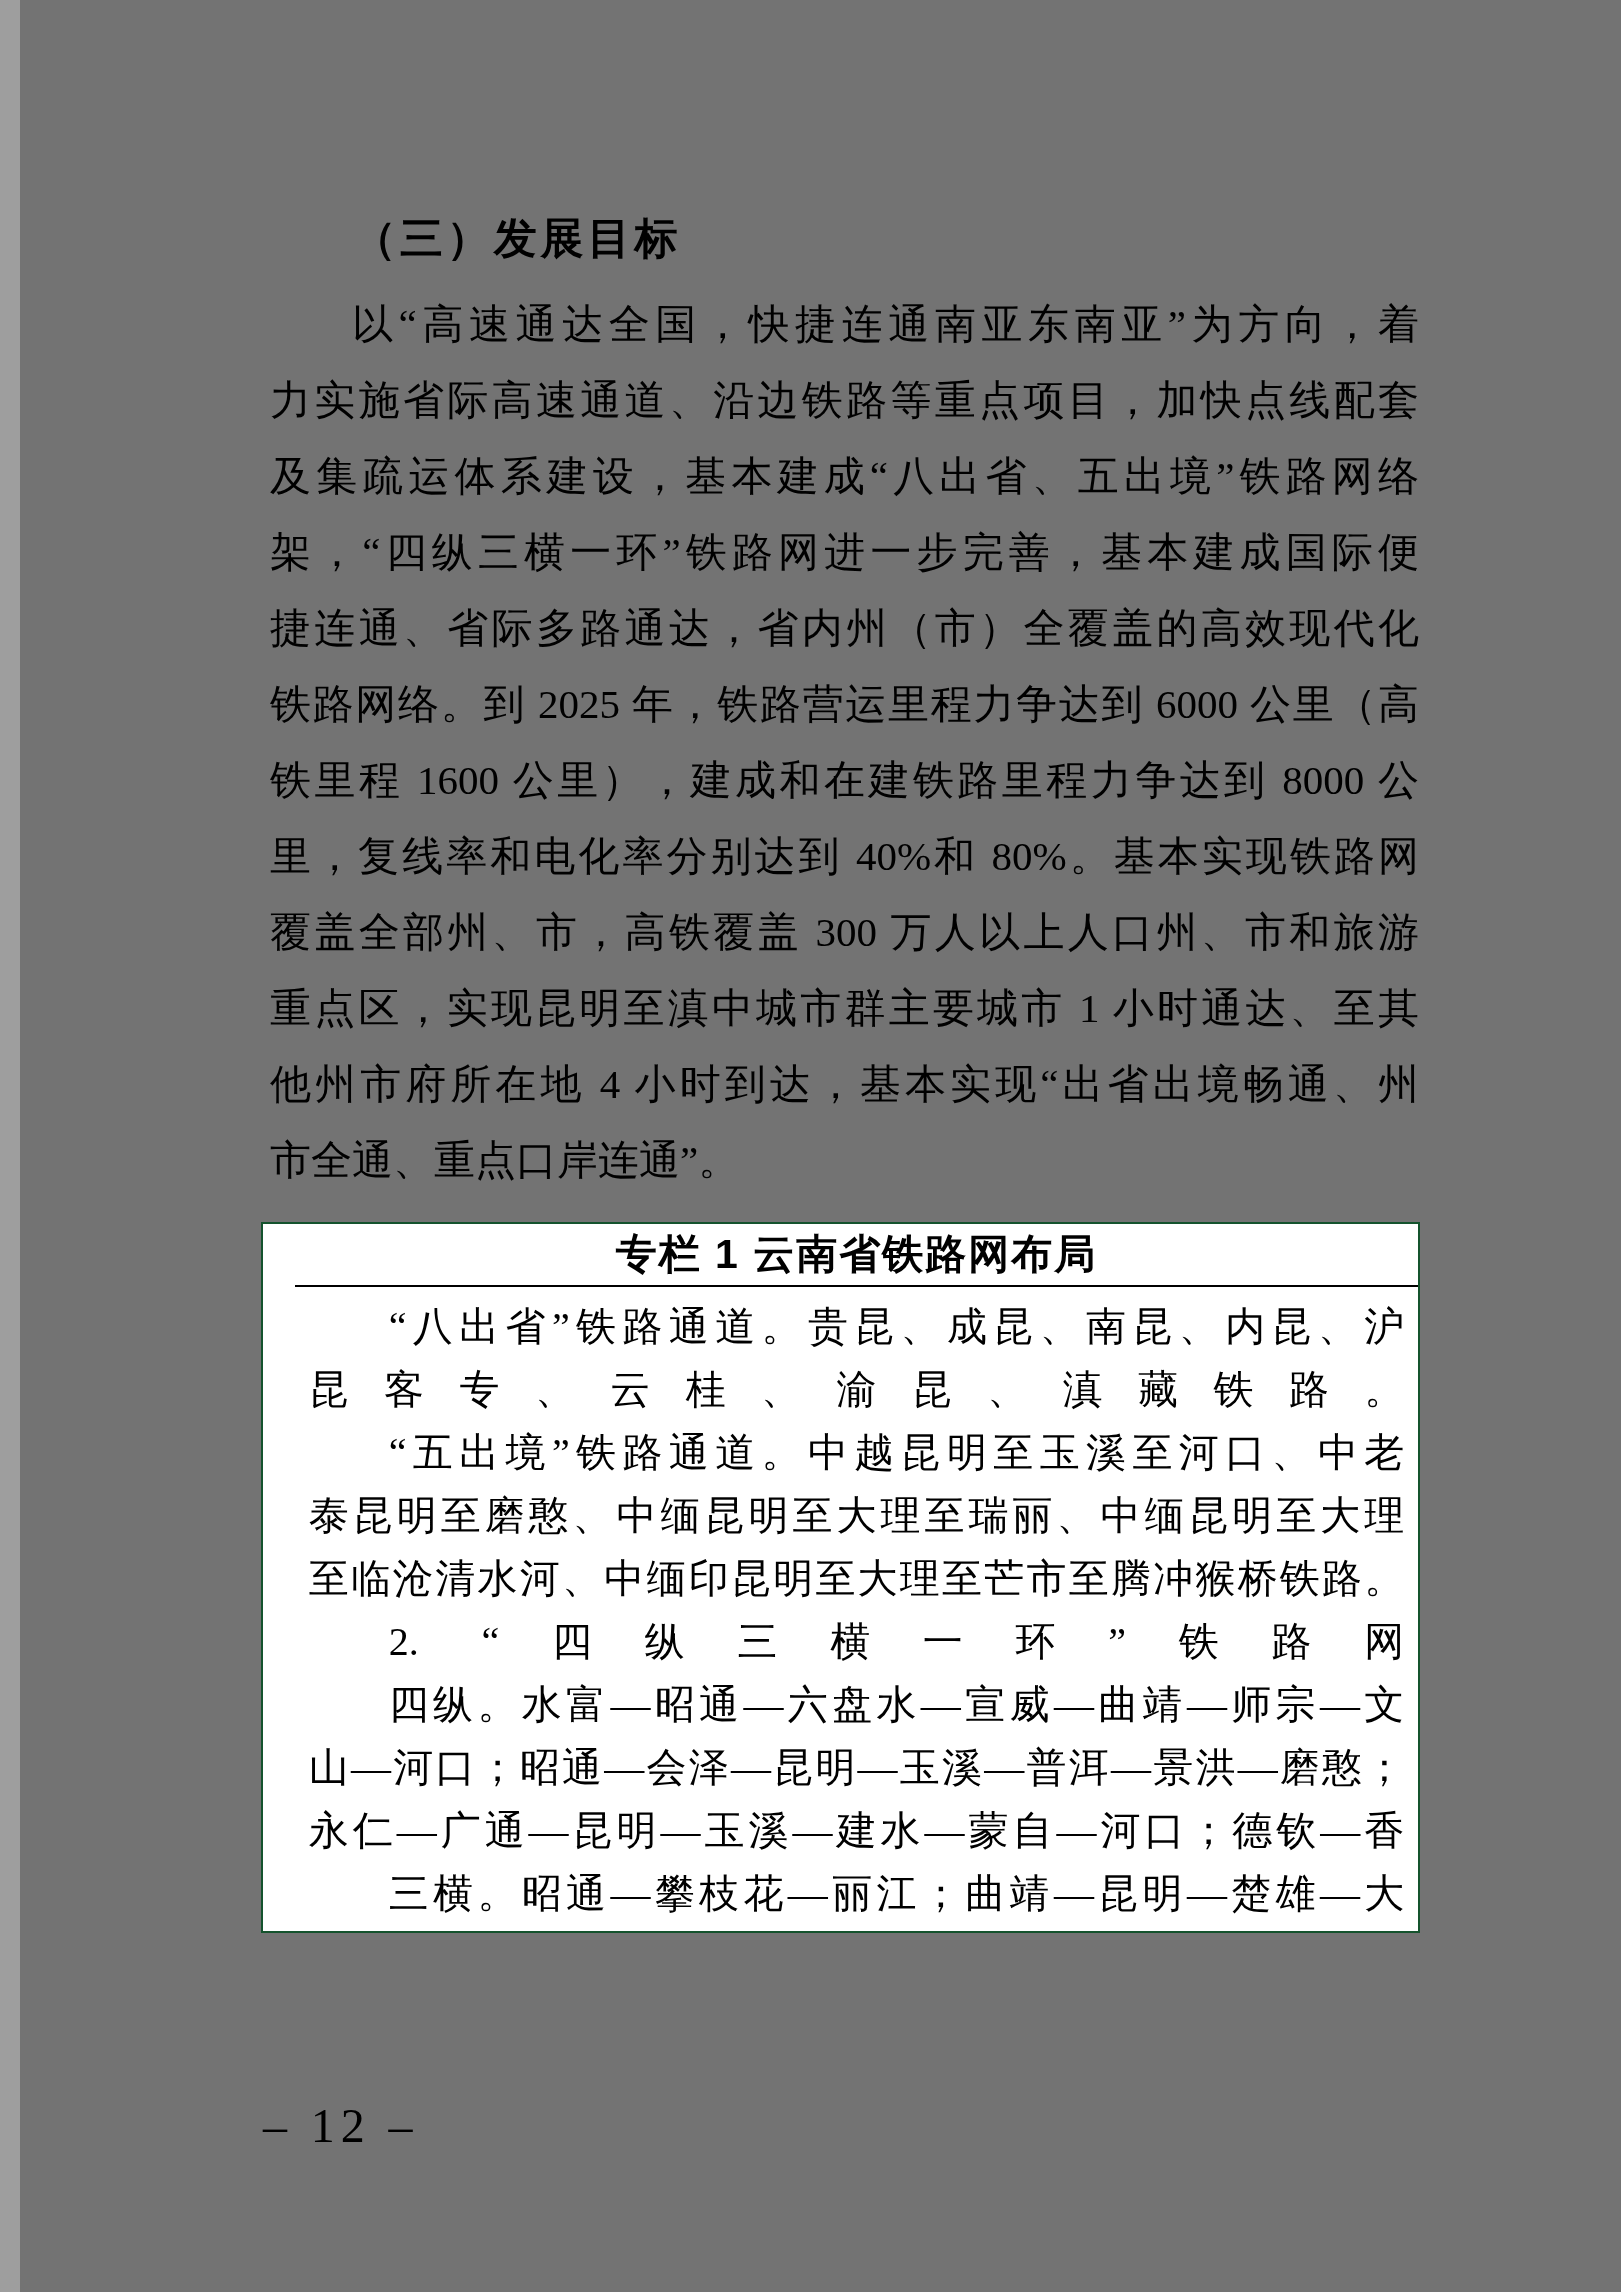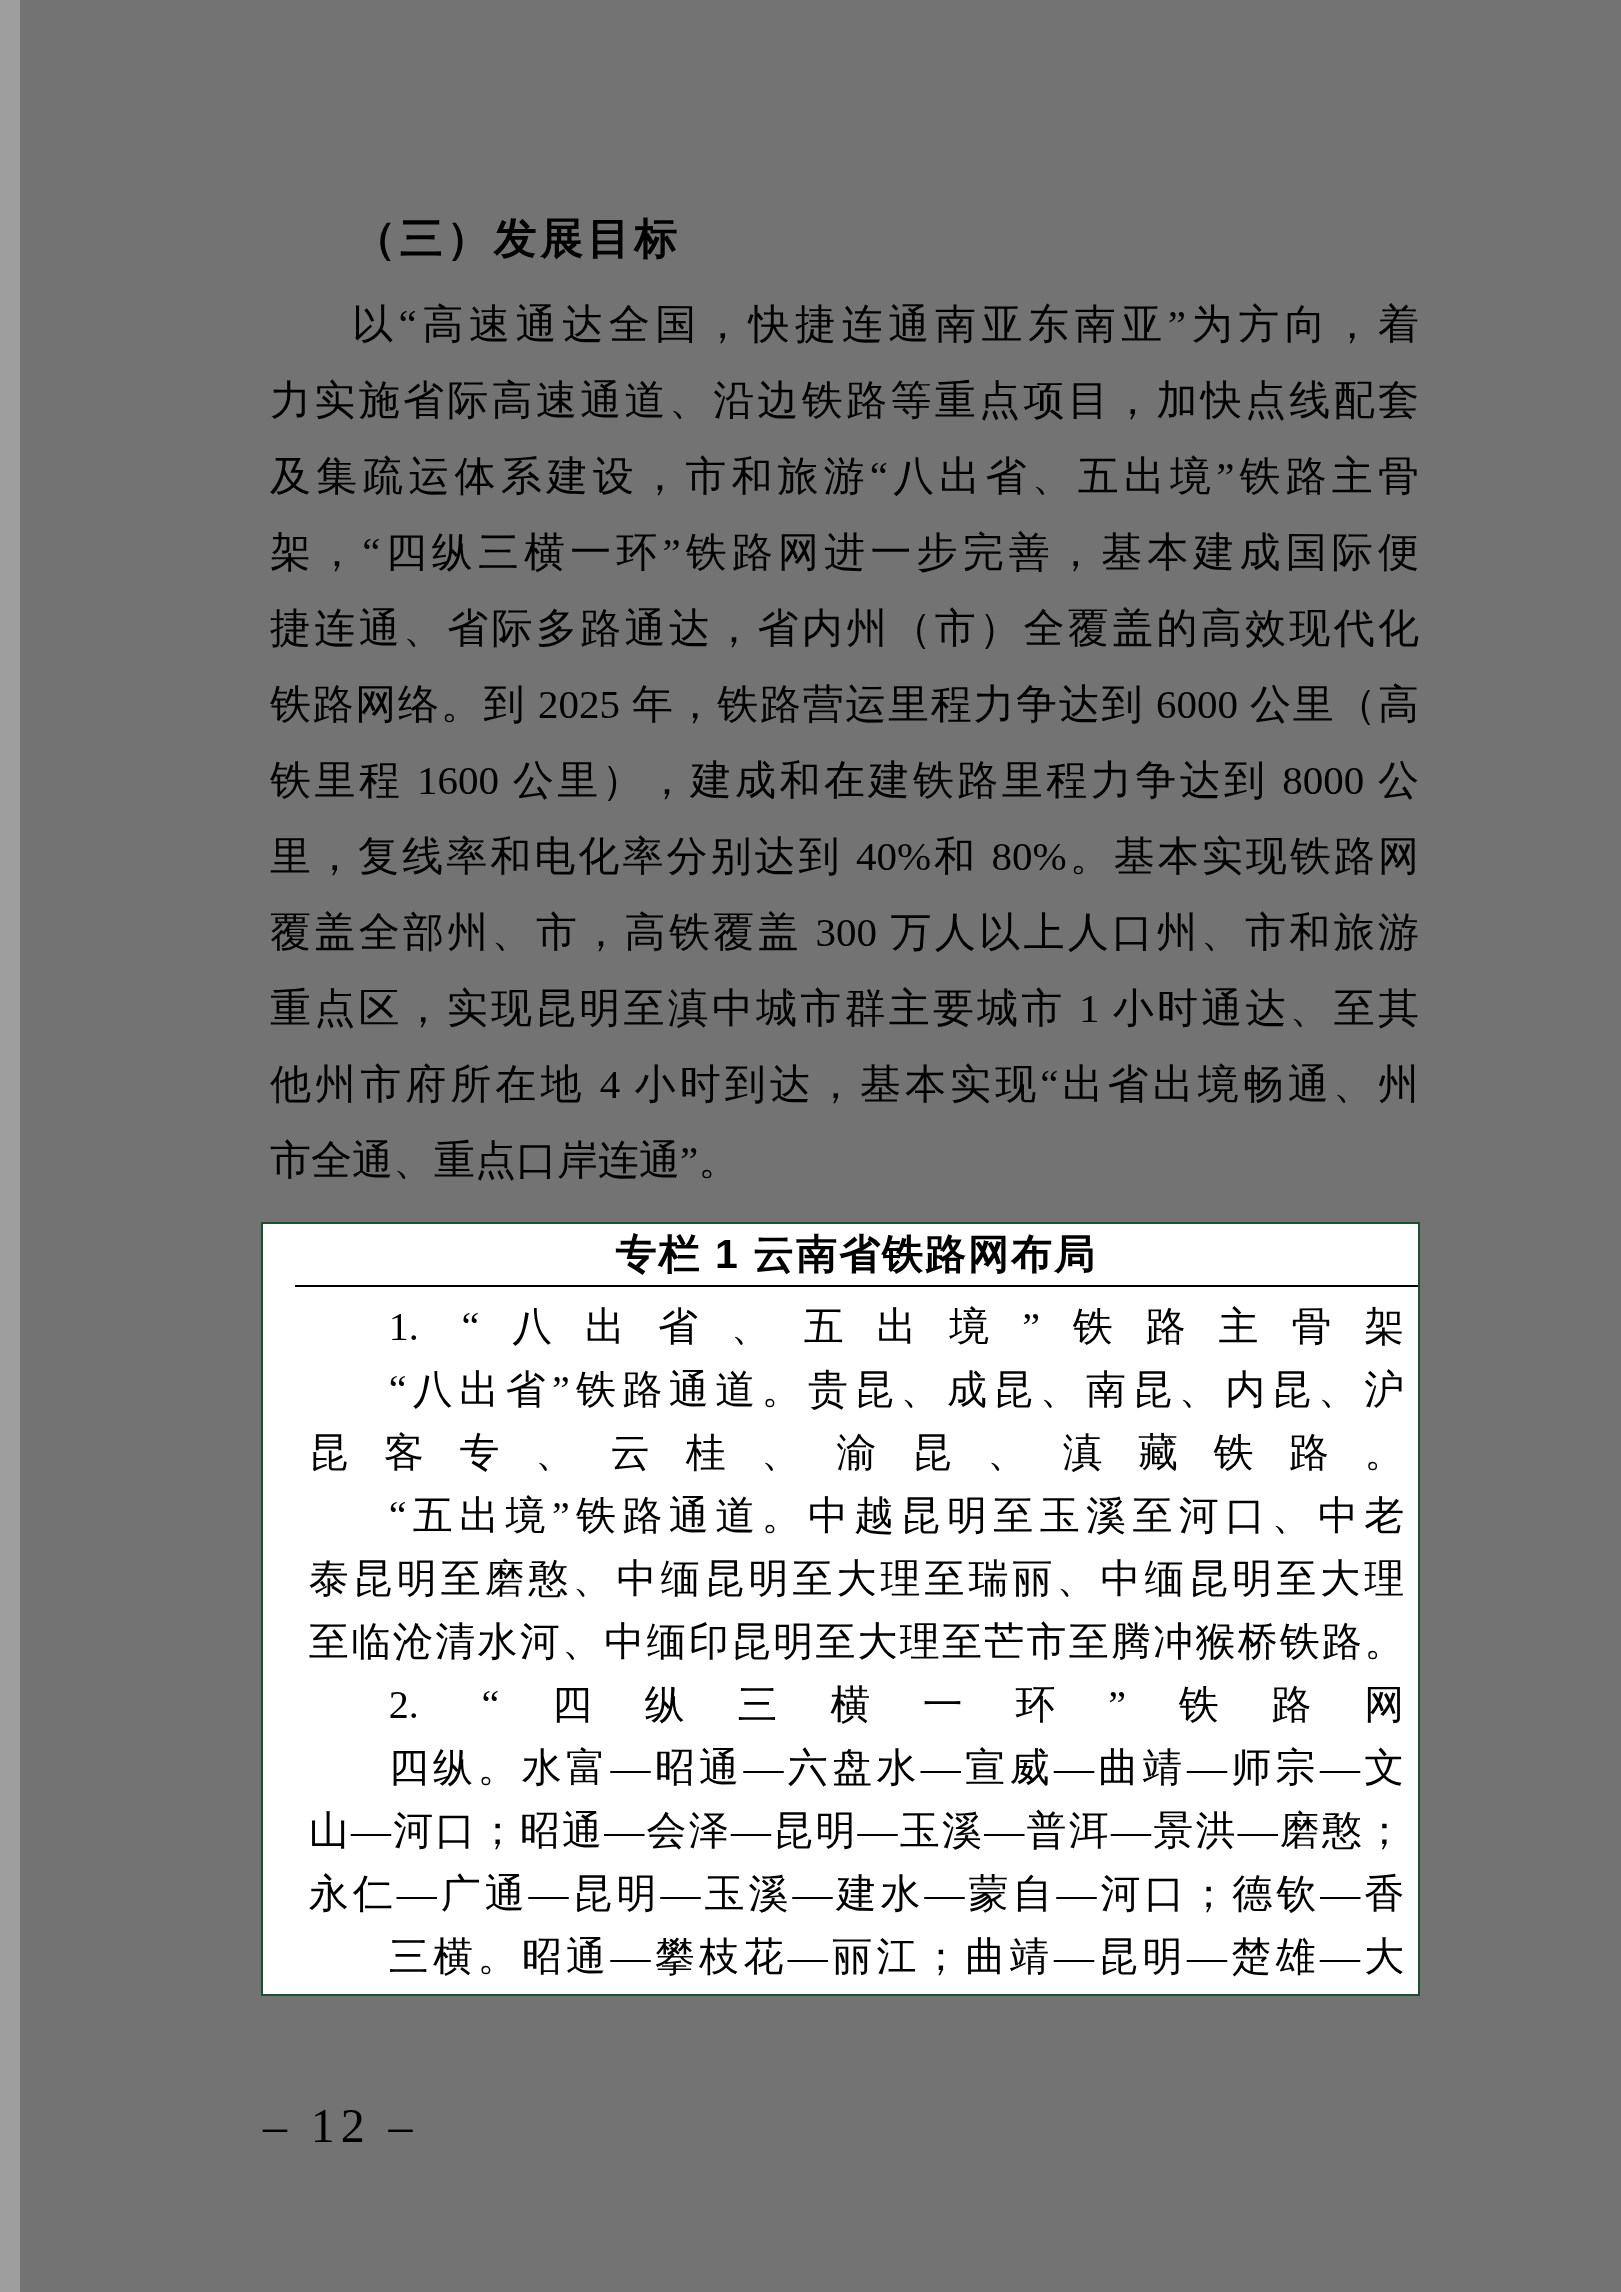--- a/index.html
+++ b/index.html
@@ -84,36 +84,35 @@
 </head>
 <body>
 
 <div class="page">
 
   <div class="heading">（三）发展目标</div>
 
   <div class="para">
     <div class="line ind">以“高速通达全国，快捷连通南亚东南亚”为方向，着</div>
     <div class="line">力实施省际高速通道、沿边铁路等重点项目，加快点线配套</div>
-    <div class="line">及集疏运体系建设，市和旅游“八出省、五出境”铁路主骨</div>
+    <div class="line">及集疏运体系建设，基本建成“八出省、五出境”铁路网络</div>
     <div class="line">架，“四纵三横一环”铁路网进一步完善，基本建成国际便</div>
     <div class="line">捷连通、省际多路通达，省内州（市）全覆盖的高效现代化</div>
     <div class="line">铁路网络。到 2025 年，铁路营运里程力争达到 6000 公里（高</div>
     <div class="line">铁里程 1600 公里），建成和在建铁路里程力争达到 8000 公</div>
     <div class="line">里，复线率和电化率分别达到 40%和 80%。基本实现铁路网</div>
     <div class="line">覆盖全部州、市，高铁覆盖 300 万人以上人口州、市和旅游</div>
     <div class="line">重点区，实现昆明至滇中城市群主要城市 1 小时通达、至其</div>
     <div class="line">他州市府所在地 4 小时到达，基本实现“出省出境畅通、州</div>
     <div class="line leftline">市全通、重点口岸连通”。</div>
   </div>
 
   <div class="colbox">
     <div class="colbox-header">专栏 1  云南省铁路网布局</div>
     <div class="colbox-body">
-      <div class="bline bind leftline">1. “八出省、五出境”铁路主骨架</div>
       <div class="bline bind">“八出省”铁路通道。贵昆、成昆、南昆、内昆、沪</div>
       <div class="bline leftline">昆客专、云桂、渝昆、滇藏铁路。</div>
       <div class="bline bind">“五出境”铁路通道。中越昆明至玉溪至河口、中老</div>
       <div class="bline">泰昆明至磨憨、中缅昆明至大理至瑞丽、中缅昆明至大理</div>
       <div class="bline">至临沧清水河、中缅印昆明至大理至芒市至腾冲猴桥铁路。</div>
       <div class="bline bind leftline">2. “四纵三横一环”铁路网</div>
       <div class="bline bind">四纵。水富—昭通—六盘水—宣威—曲靖—师宗—文</div>
       <div class="bline">山—河口；昭通—会泽—昆明—玉溪—普洱—景洪—磨憨；</div>
       <div class="bline">永仁—广通—昆明—玉溪—建水—蒙自—河口；德钦—香</div>
       <div class="bline bind">三横。昭通—攀枝花—丽江；曲靖—昆明—楚雄—大</div>

